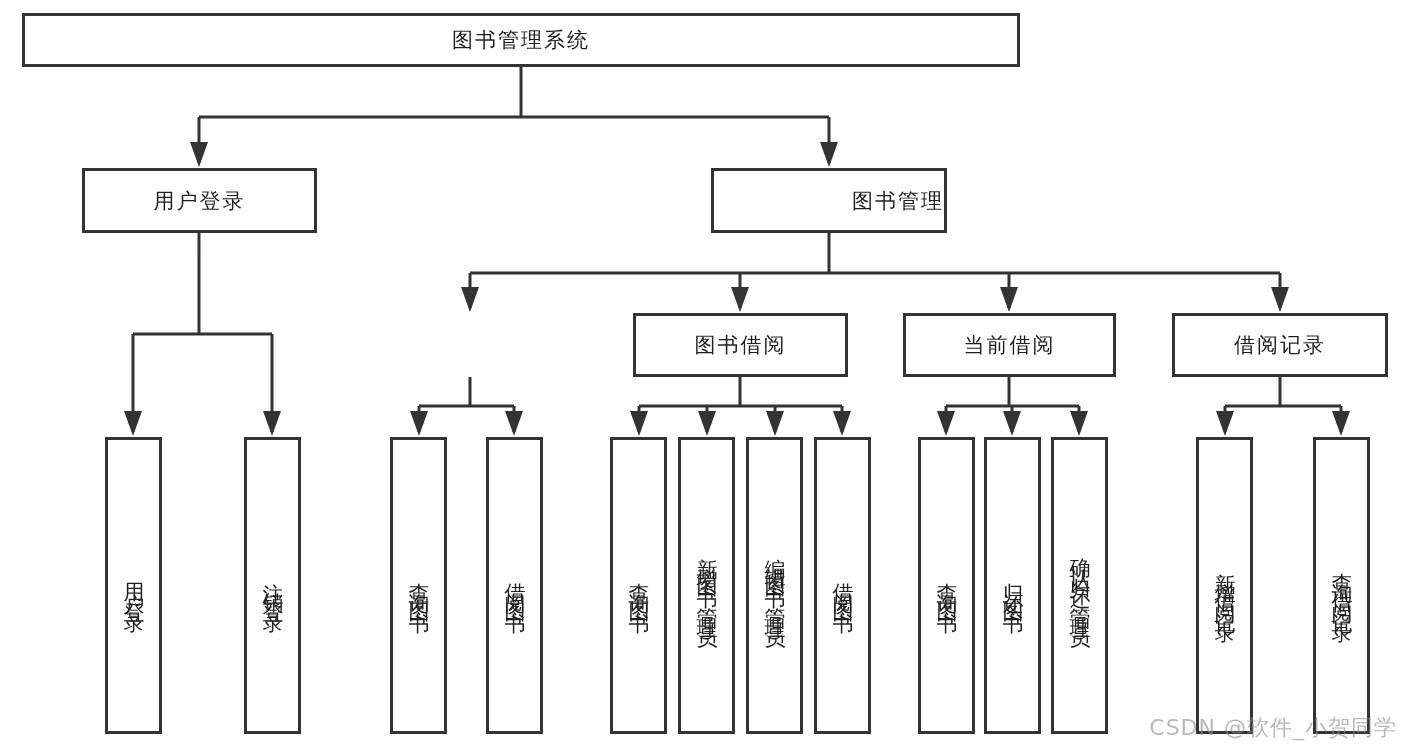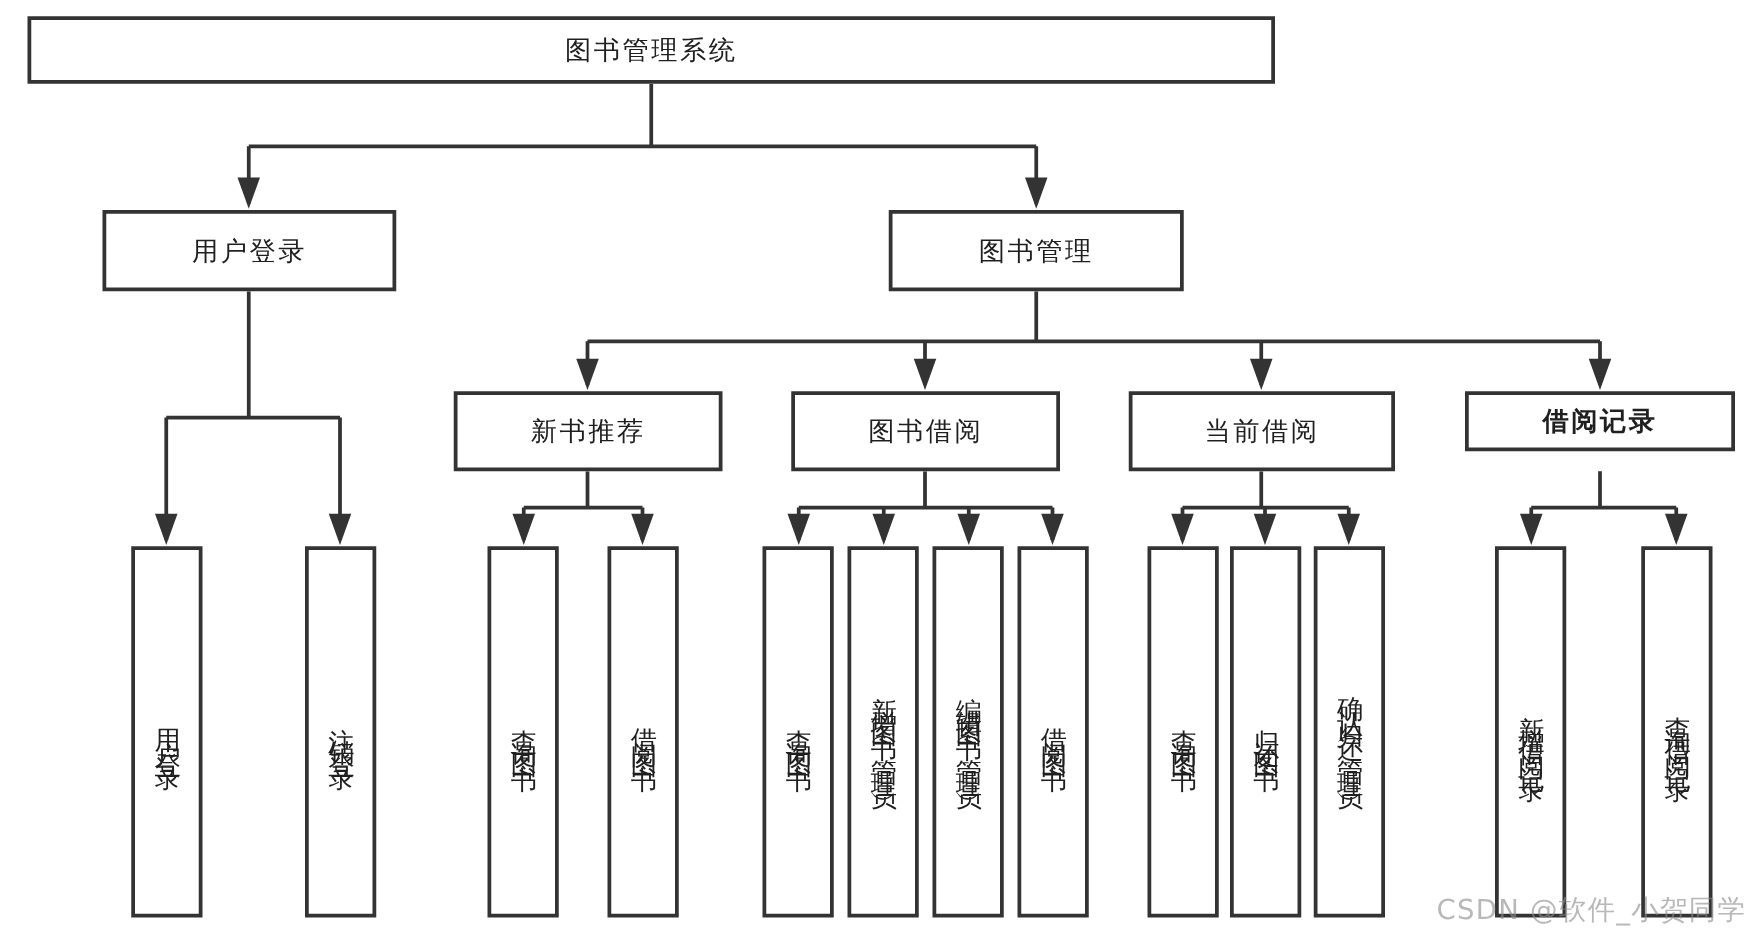--- a/index.html
+++ b/index.html
@@ -92,34 +92,31 @@
     <polygon class="ahead" points="1332,411 1350,411 1341,436"></polygon>
   </svg>
 
   <div class="node" style="left:22px;top:13px;width:998px;height:54px;">
     <span class="h-label">图书管理系统</span>
   </div>
 
   <div class="node" style="left:82px;top:168px;width:235px;height:65px;">
     <span class="h-label">用户登录</span>
   </div>
-  <div class="node" style="left:711px;top:168px;width:236px;height:65px;">
+  <div class="node" style="left:711px;top:168px;width:236px;height:65px;justify-content:flex-end;">
     <span class="h-label">图书管理</span>
   </div>
 
-  <div class="node" style="left:363px;top:313px;width:215px;height:64px;">
-    <span class="h-label">新书推荐</span>
-  </div>
   <div class="node" style="left:903px;top:313px;width:213px;height:64px;">
     <span class="h-label">当前借阅</span>
   </div>
   <div class="node" style="left:633px;top:313px;width:215px;height:64px;">
     <span class="h-label">图书借阅</span>
   </div>
-  <div class="node" style="left:1172px;top:313px;width:216px;height:48px;font-weight:bold;">
+  <div class="node" style="left:1172px;top:313px;width:216px;height:64px;">
     <span class="h-label">借阅记录</span>
   </div>
 
   <div class="node v-node" style="left:105px;top:437px;width:57px;height:297px;">
     <span class="v-label">用户登录</span>
   </div>
   <div class="node v-node" style="left:244px;top:437px;width:57px;height:297px;">
     <span class="v-label">注销登录</span>
   </div>
 

